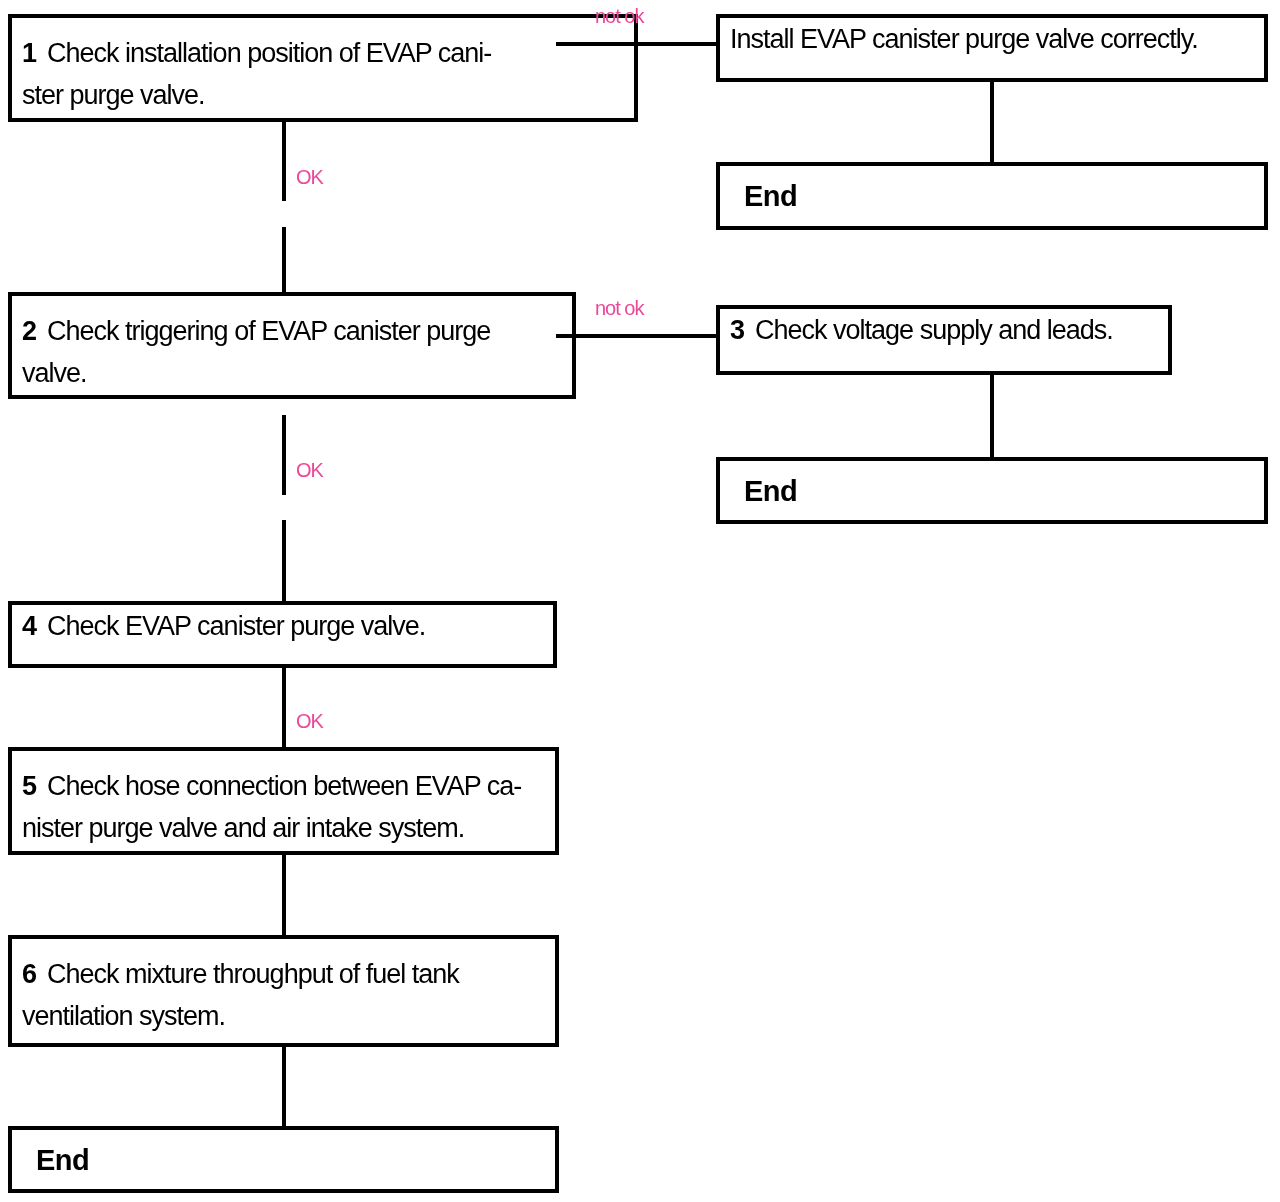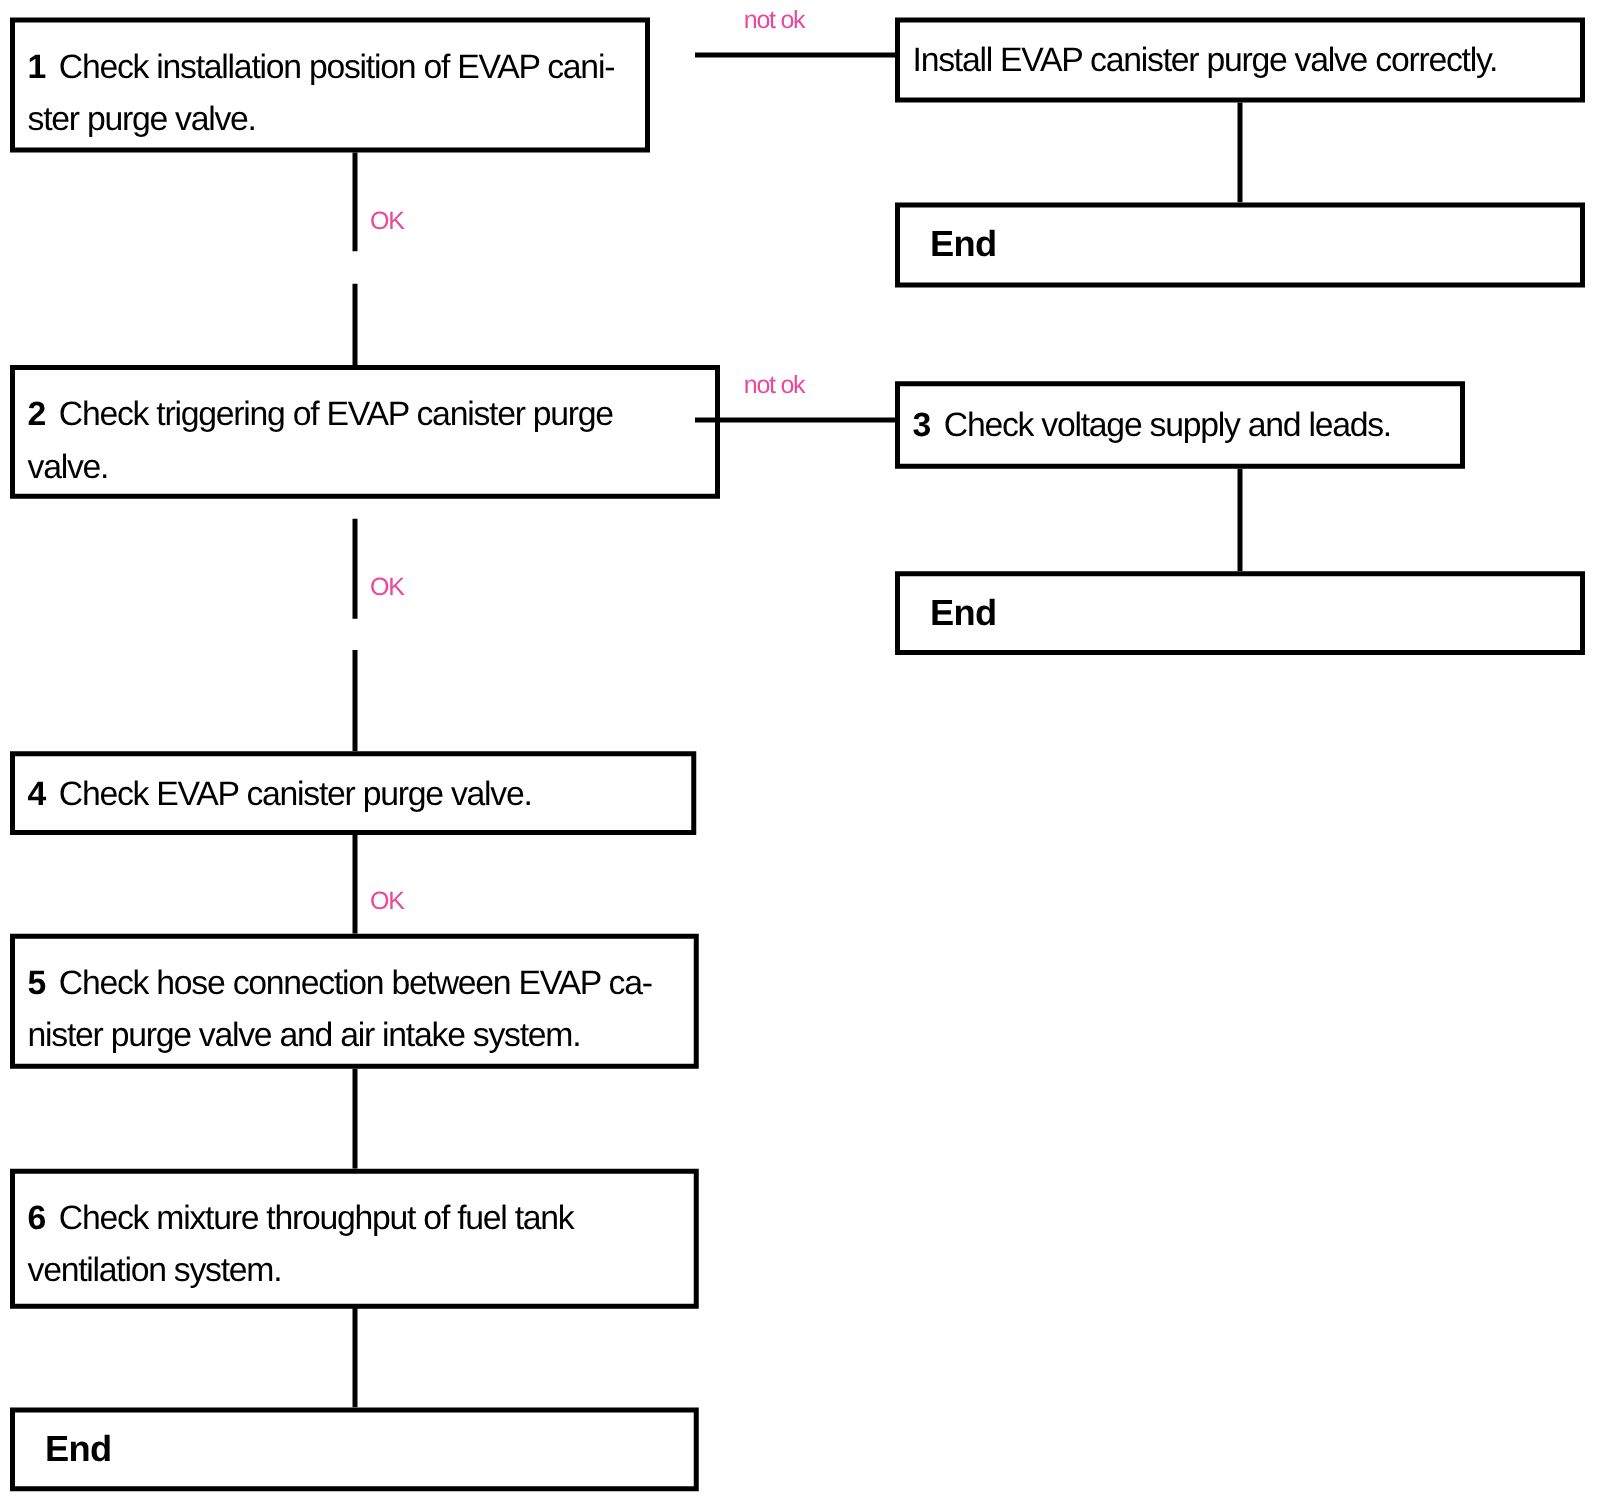--- a/index.html
+++ b/index.html
@@ -27,21 +27,21 @@
     overflow: hidden;
   }
   .node .content {
     white-space: pre-wrap;
   }
   .multi .content {
     padding: 14px 10px 0 10px;
   }
   .single {
     display: flex;
-    align-items: center;
+    align-items: flex-start;
   }
   .single .content {
     padding: 0 10px;
     white-space: pre;
   }
   .num {
     font-weight: 700;
     padding-right: 11px;
   }
   .end-node {
@@ -68,21 +68,21 @@
     line-height: 30px;
     color: #ec4899;
     white-space: pre;
   }
 </style>
 </head>
 <body>
 
 <div id="stage">
 
-  <div class="node multi" style="left:8px; top:14px; width:512px; height:108px;">
+  <div class="node multi" style="left:8px; top:14px; width:630px; height:108px;">
     <div class="content"><span class="num">1</span><span class="txt">Check installation position of EVAP cani-
 ster purge valve.</span></div>
   </div>
 
   <div class="edge-label" style="left:595px; top:1px;">not ok</div>
   <div class="line hline" style="left:556px; top:42px; width:162px;"></div>
 
   <div class="node single" style="left:716px; top:14px; width:552px; height:68px;">
     <div class="content"><span class="txt">Install EVAP canister purge valve correctly.</span></div>
   </div>

